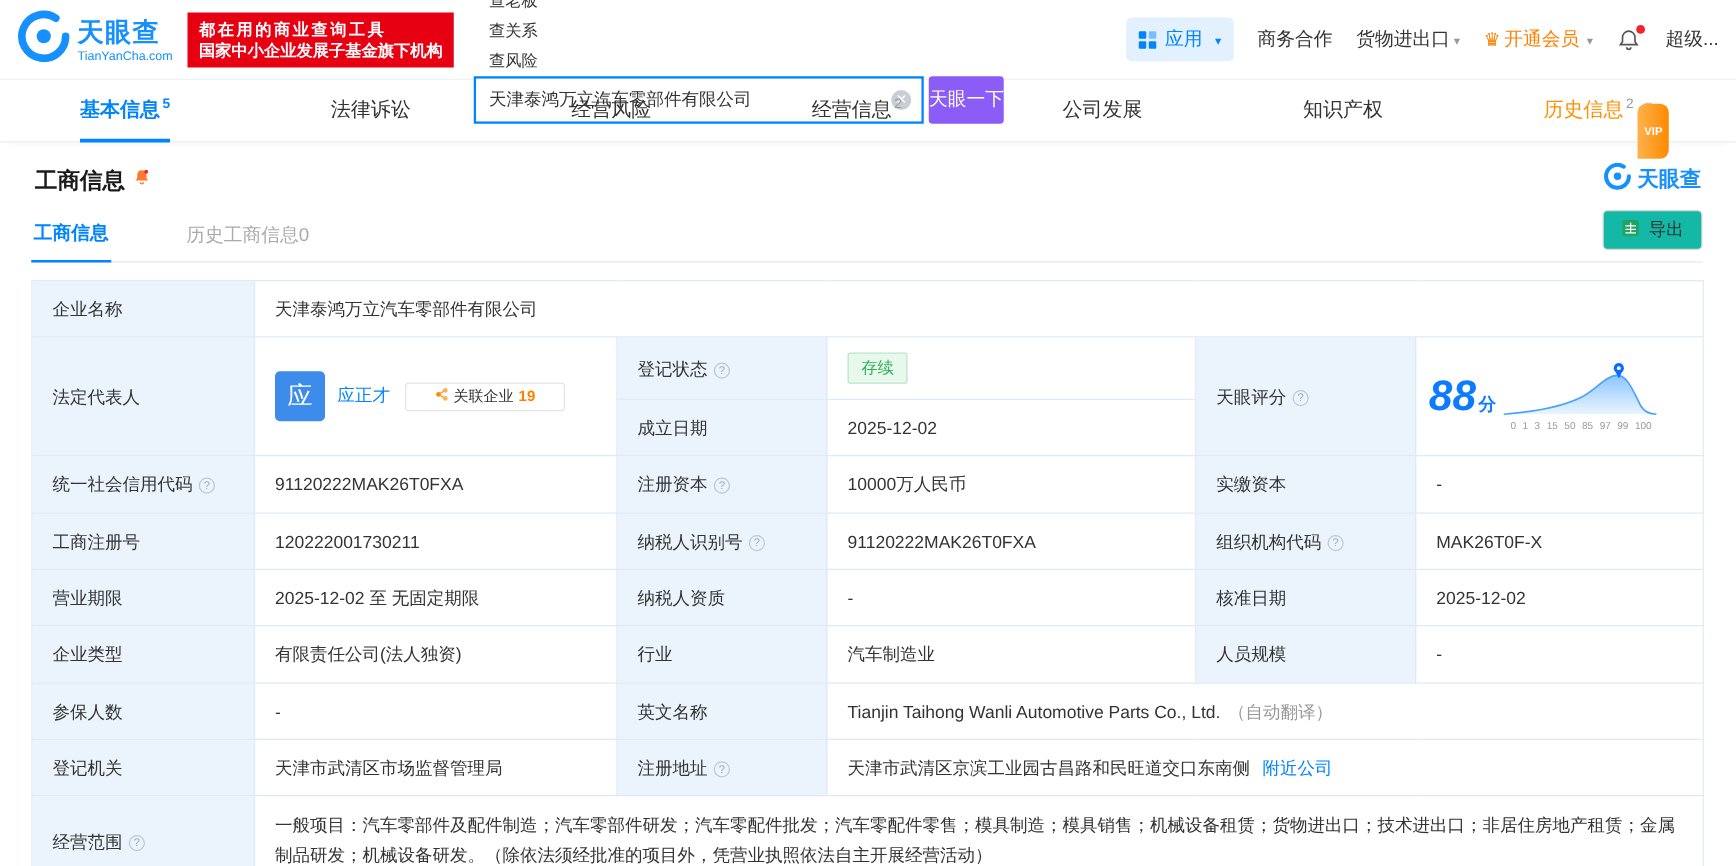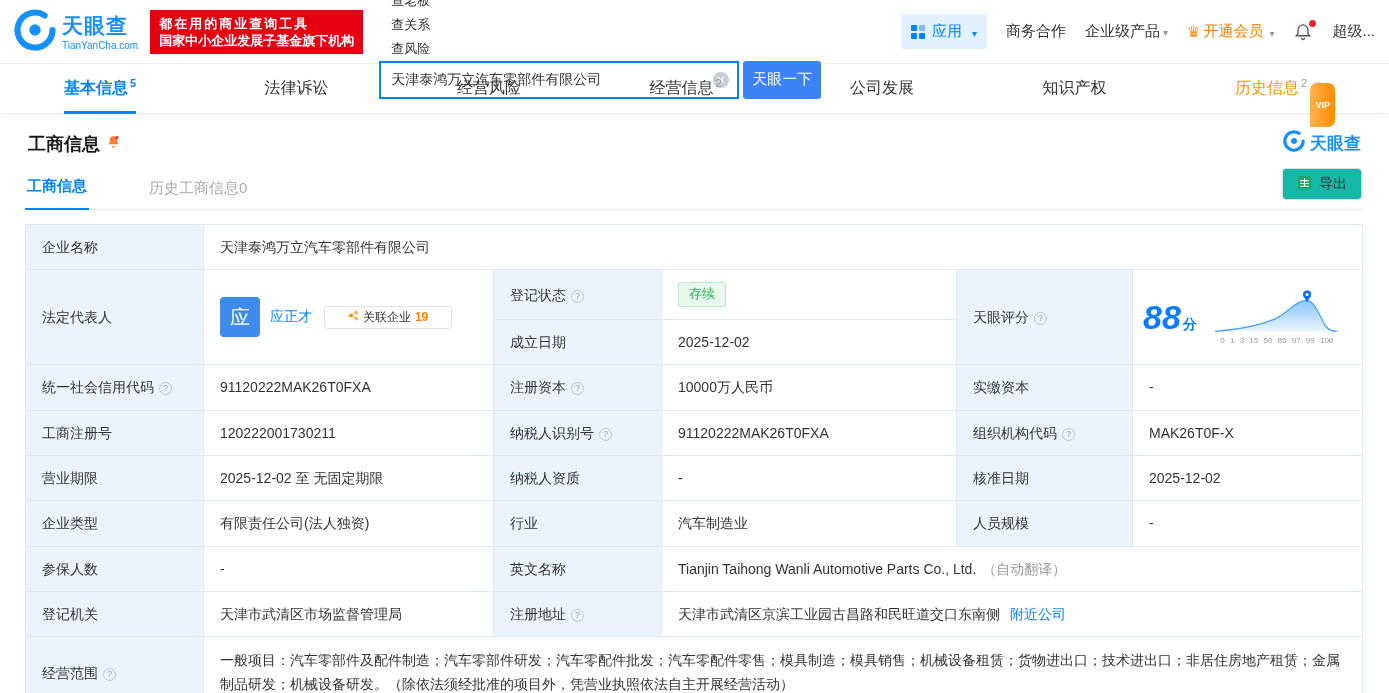--- a/index.html
+++ b/index.html
@@ -15,21 +15,21 @@
   .promo .l1 { letter-spacing:2px; }
   .search-block { margin-left:4px; }
   .search-tabs { display:flex; font-size:13px;flex-direction:column; }
   .search-tab { padding:3px 12px; color:#333; cursor:pointer; }
   .search-tab.active { background:#0084ff; color:#fff; font-weight:bold; }
   .search-row { display:flex; align-items:center; }
   .search-input-wrap { position:relative; width:360px; height:38px; border:2px solid #0084ff; background:#fff; display:flex; align-items:center; }
   .search-input-wrap input { border:none; outline:none; width:100%; height:100%; padding:0 32px 0 10px; font-size:14px; color:#333; font-family:inherit; }
   .clear-icon { position:absolute; right:8px; width:16px; height:16px; border-radius:50%; background:#c9ced6; color:#fff; font-size:11px; line-height:16px; text-align:center; cursor:pointer; }
   .clear-icon::after { content:"✕"; }
-  .search-btn { width:78px; height:38px; margin-left:4px; background:#3b82f6; color:#fff; border:none; font-size:15px; border-radius:3px; cursor:pointer; font-family:inherit; }
+  .search-btn { width:60px; height:38px; margin-left:4px; background:#8b5cf6; color:#fff; border:none; font-size:15px; border-radius:3px; cursor:pointer; font-family:inherit; }
   .top-actions { margin-left:auto; display:flex; align-items:center; gap:19px; font-size:15px; color:#333; white-space:nowrap; }
   .apps-btn { display:flex; align-items:center; gap:7px; background:#e3f0fe; color:#0084ff; padding:8px 10px; border-radius:4px; cursor:pointer; }
   .grid-icon { display:grid; grid-template-columns:6px 6px; gap:2px; }
   .grid-icon i { width:6px; height:6px; background:#0084ff; border-radius:1px; }
   .grid-icon i:nth-child(2) { background:#7cbcff; }
   .caret::after { content:"▾"; font-size:10px; color:#999; margin-left:3px; font-style:normal; }
   .apps-btn .caret::after { color:#0084ff; }
   .vip-link { color:#ff8000; display:flex; align-items:center; gap:3px; cursor:pointer; }
   .crown { color:#ff8000; font-size:15px; }
   .bell-wrap { position:relative; display:inline-flex; cursor:pointer; }
@@ -67,21 +67,21 @@
   .info-i::after { content:"?"; }
   .badge-green { display:inline-block; background:#e8f8ec; color:#2bb256; border:1px solid #b9e6c5; border-radius:2px; padding:2px 10px; font-size:13px; }
   .rep { display:flex; align-items:center; gap:10px; }
   .avatar { width:40px; height:40px; flex:0 0 40px; background:#3d8cec; color:#fff; border-radius:4px; font-size:20px; display:flex; align-items:center; justify-content:center; cursor:pointer; }
   .rep-name { color:#0084ff; margin-right:8px; cursor:pointer; }
   .rel-tag { display:inline-flex; align-items:center; gap:4px; border:1px solid #e4e4e4; border-radius:3px; padding:2px 23px; font-size:12px; color:#333; background:#fff; cursor:pointer; white-space:nowrap; }
   .rel-count { color:#ff8000; font-weight:bold; }
   .gray-note { color:#999; margin-left:6px; }
   .near-link { color:#0084ff; margin-left:10px; white-space:nowrap; cursor:pointer; }
   .score-cell { padding:6px 10px !important; }
-  .score-wrap { display:flex; align-items:center; gap:16px; }
+  .score-wrap { display:flex; align-items:center; gap:4px; }
   .score-num { color:#0b7bff; font-size:34px; font-weight:bold; font-style:italic; line-height:1; white-space:nowrap; }
   .score-num small { font-size:14px; font-style:normal; margin-left:2px; }
   .score-chart { display:flex; flex-direction:column; }
   .axis { font-size:8px; color:#999; text-align:center; word-spacing:3px; white-space:nowrap; }
 </style>
 </head>
 <body>
 
 <header class="topbar">
   <div class="logo">
@@ -123,21 +123,21 @@
       <span class="grid-icon">
           <i></i>
           <i></i>
           <i></i>
           <i></i>
         </span>
       <span>应用</span>
       <i class="caret"></i>
     </div>
     <a class="plain-link">商务合作</a>
-    <a class="plain-link"><span>企业级产品</span><i class="caret"></i></a>
+    <a class="plain-link"><span>货物进出口</span><i class="caret"></i></a>
     <a class="vip-link">
         <span class="crown">♛</span>
         <span>开通会员</span>
         <i class="caret"></i>
       </a>
     <span class="bell-wrap">
       <svg viewBox="0 0 24 24" width="20" height="20">
           <path d="M12 3.5a6 6 0 0 0-6 6v4.2L4 16.5h16l-2-2.8V9.5a6 6 0 0 0-6-6z" fill="none" stroke="#555" stroke-width="1.6"></path>
           <path d="M10 19a2 2 0 0 0 4 0" fill="none" stroke="#555" stroke-width="1.6"></path>
         </svg>

